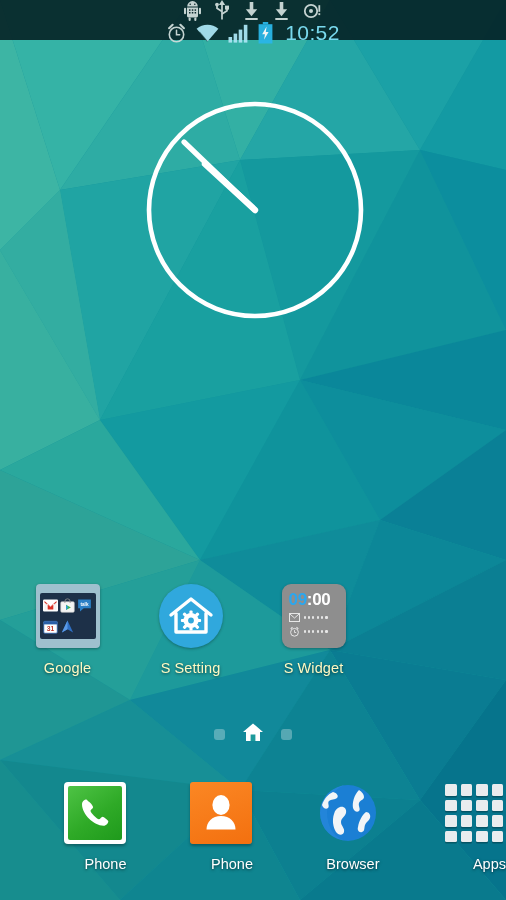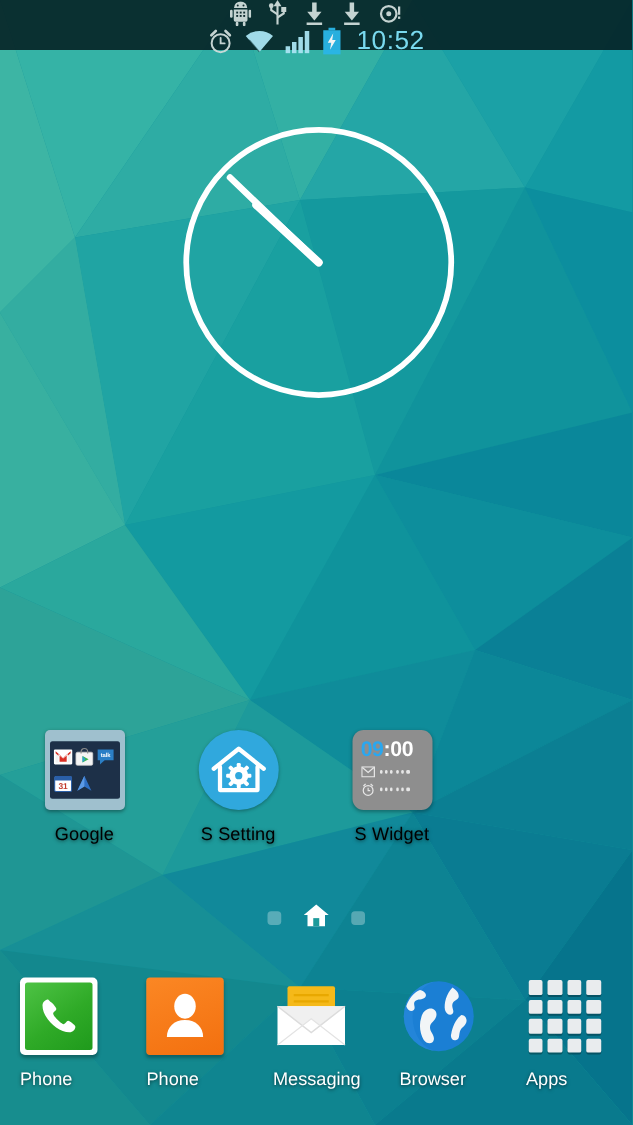--- a/index.html
+++ b/index.html
@@ -39,21 +39,21 @@
 
   
   #icon-row {
     position:absolute; top:584px; left:0; width:506px;
     display:flex; z-index:12;
   }
   .home-cell { width:123px; display:flex; flex-direction:column; align-items:center; }
   .home-cell:nth-child(1){ margin-left:6px; }
   .icon-box { width:64px; height:64px; position:relative; }
   .icon-label {
-    margin-top:12px; color:#000000; font-size:14.5px; letter-spacing:.1px;
+    margin-top:12px; color:#fef9c3; font-size:14.5px; letter-spacing:.1px;
     text-shadow:0 1px 3px rgba(0,0,0,.55); white-space:nowrap;
   }
 
   
   .folder {
     width:64px; height:64px; position:relative;
     background:#9fc0ce; border-radius:4px;
     box-shadow:0 1px 3px rgba(0,0,0,.35);
   }
   .folder-inner {
@@ -89,21 +89,21 @@
     position:absolute; top:722px; left:0; width:506px;
     display:flex; justify-content:center; align-items:center; gap:17px; z-index:12;
   }
   .pg-dot { width:11px; height:11px; border-radius:3px; background:rgba(255,255,255,.30); }
 
   
   #dock {
     position:absolute; top:782px; left:0; width:506px; height:118px;
     display:flex; z-index:12;
   }
-  .dock-cell { flex:1; display:flex; flex-direction:column; align-items:flex-start;margin-left:16px; }
+  .dock-cell { flex:1; display:flex; flex-direction:column; align-items:flex-end; }
   .dock-icon { width:63px; height:63px; position:relative; }
   .dock-label {
     margin-top:11px; color:#ffffff; font-size:14.5px;
     text-shadow:0 1px 3px rgba(0,0,0,.6); white-space:nowrap;
   }
 
   .phone-sq {
     width:62px; height:62px; border-radius:4px; background:#ffffff;
     padding:4px; box-shadow:0 2px 3px rgba(0,0,0,.3);
   }
@@ -432,38 +432,20 @@
         <div class="people-sq">
           <svg width="40" height="42" viewBox="0 0 40 42">
             <ellipse cx="20" cy="13" rx="8.6" ry="10" fill="#ffffff"></ellipse>
             <path d="M20 24 c-9 0-14.5 6-14.5 13.5 h29 C34.5 30 29 24 20 24 z" fill="#ffffff"></path>
           </svg>
         </div>
       </div>
       <div class="dock-label">Phone</div>
     </div>
 
-    <div class="dock-cell">
-      <div class="dock-icon">
-        <svg width="62" height="62" viewBox="0 0 62 62">
-          <rect x="12" y="7" width="38" height="24" rx="1.5" fill="#f5b919"></rect>
-          <g stroke="#e8a800" stroke-width="1.8">
-            <line x1="17" y1="14" x2="45" y2="14"></line>
-            <line x1="17" y1="19" x2="45" y2="19"></line>
-            <line x1="17" y1="24" x2="45" y2="24"></line>
-          </g>
-          <path d="M4 23 h54 v31 H4 Z" fill="#ffffff"></path>
-          <path d="M4 23 L31 44 L58 23 Z" fill="#f0f0f0"></path>
-          <path d="M4 54 L31 33 L58 54 Z" fill="#ffffff"></path>
-          <path d="M4 23 L31 44 L58 23" fill="none" stroke="#dcdcdc" stroke-width="1.2"></path>
-          <path d="M4 54 L31 33 L58 54" fill="none" stroke="#e3e3e3" stroke-width="1"></path>
-        </svg>
-      </div>
-      <div class="dock-label">Messaging</div>
-    </div>
 
     <div class="dock-cell">
       <div class="dock-icon">
         <svg width="62" height="62" viewBox="0 0 62 62">
           <circle cx="31" cy="31" r="28" fill="#1b7fd4"></circle>
           <path d="M31 3 a28 28 0 0 0 0 56 a21 28 0 0 1 0 -56 z" fill="#2e8fe0" opacity=".45"></path>
           <g fill="#f2f5f7">
             <path d="M16 10 c4 1 6 4 4 6 c-2 2-6 1-8 3 c-2 2 1 5 -1 7 c-2 2-5 0-6 -3 c2 -6 6 -11 11 -13 z"></path>
             <path d="M23 25 c4 -1 7 2 6 6 c-1 4 -5 5 -5 9 c0 4 4 6 3 10 c-1 4 -6 3 -8 0 c-3 -5 -4 -12 -2 -18 c1 -4 3 -6 6 -7 z"></path>
             <path d="M42 8 c3 2 5 4 5 7 c0 3 -4 3 -5 6 c-1 3 2 6 0 8 c-2 2 -5 0 -6 -3 c-1 -5 1 -13 6 -18 z"></path>

